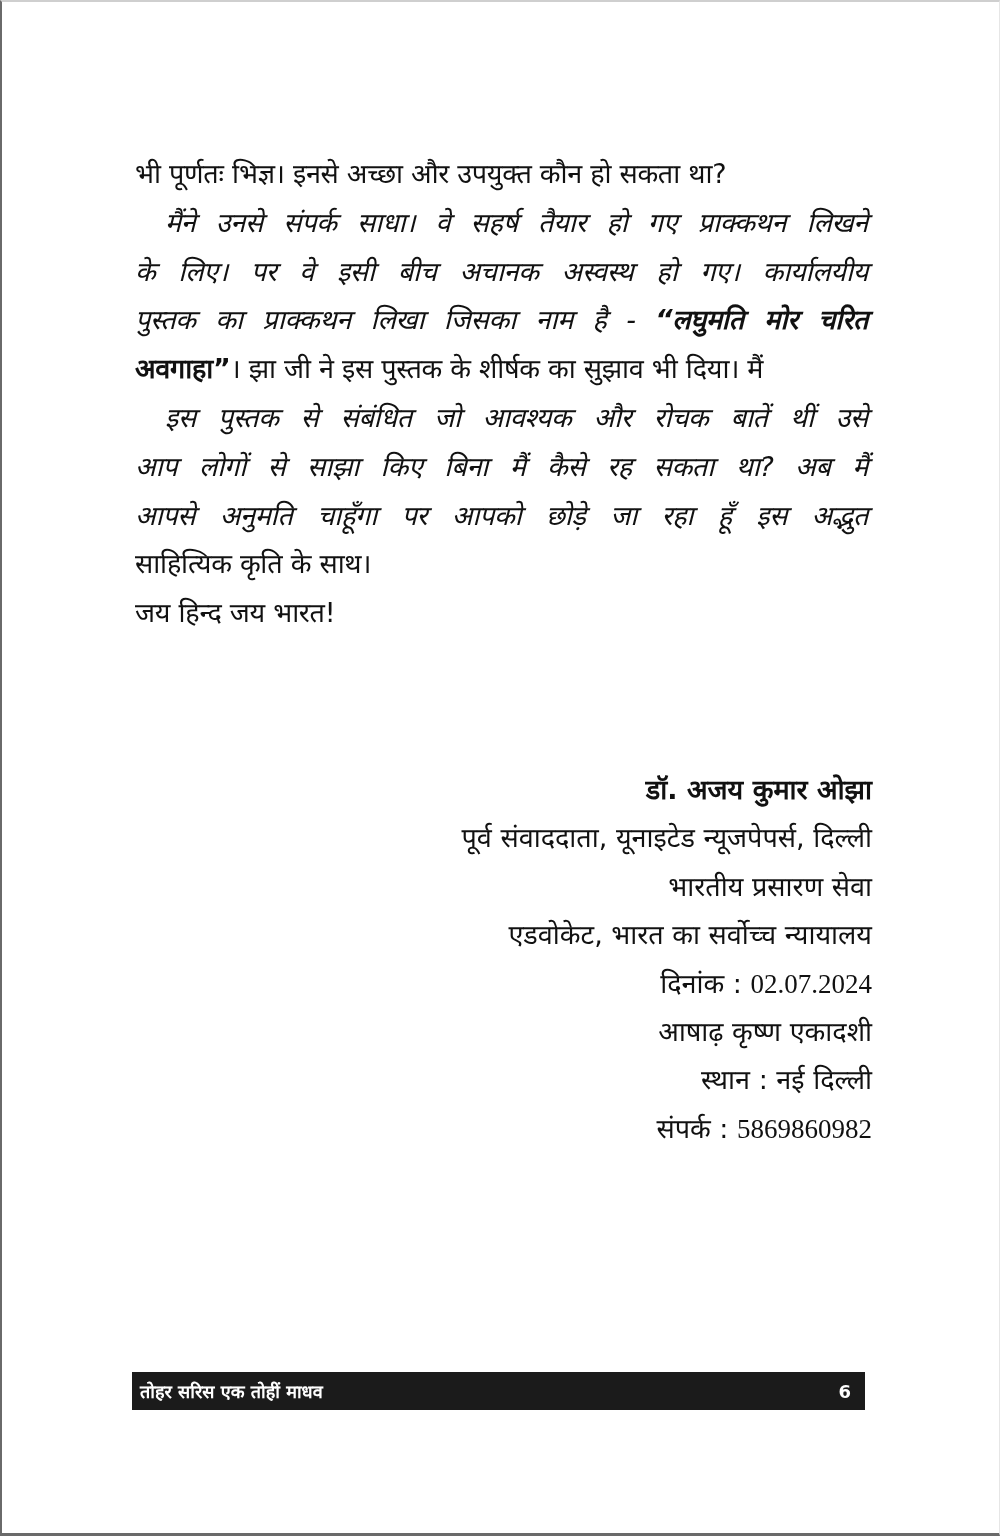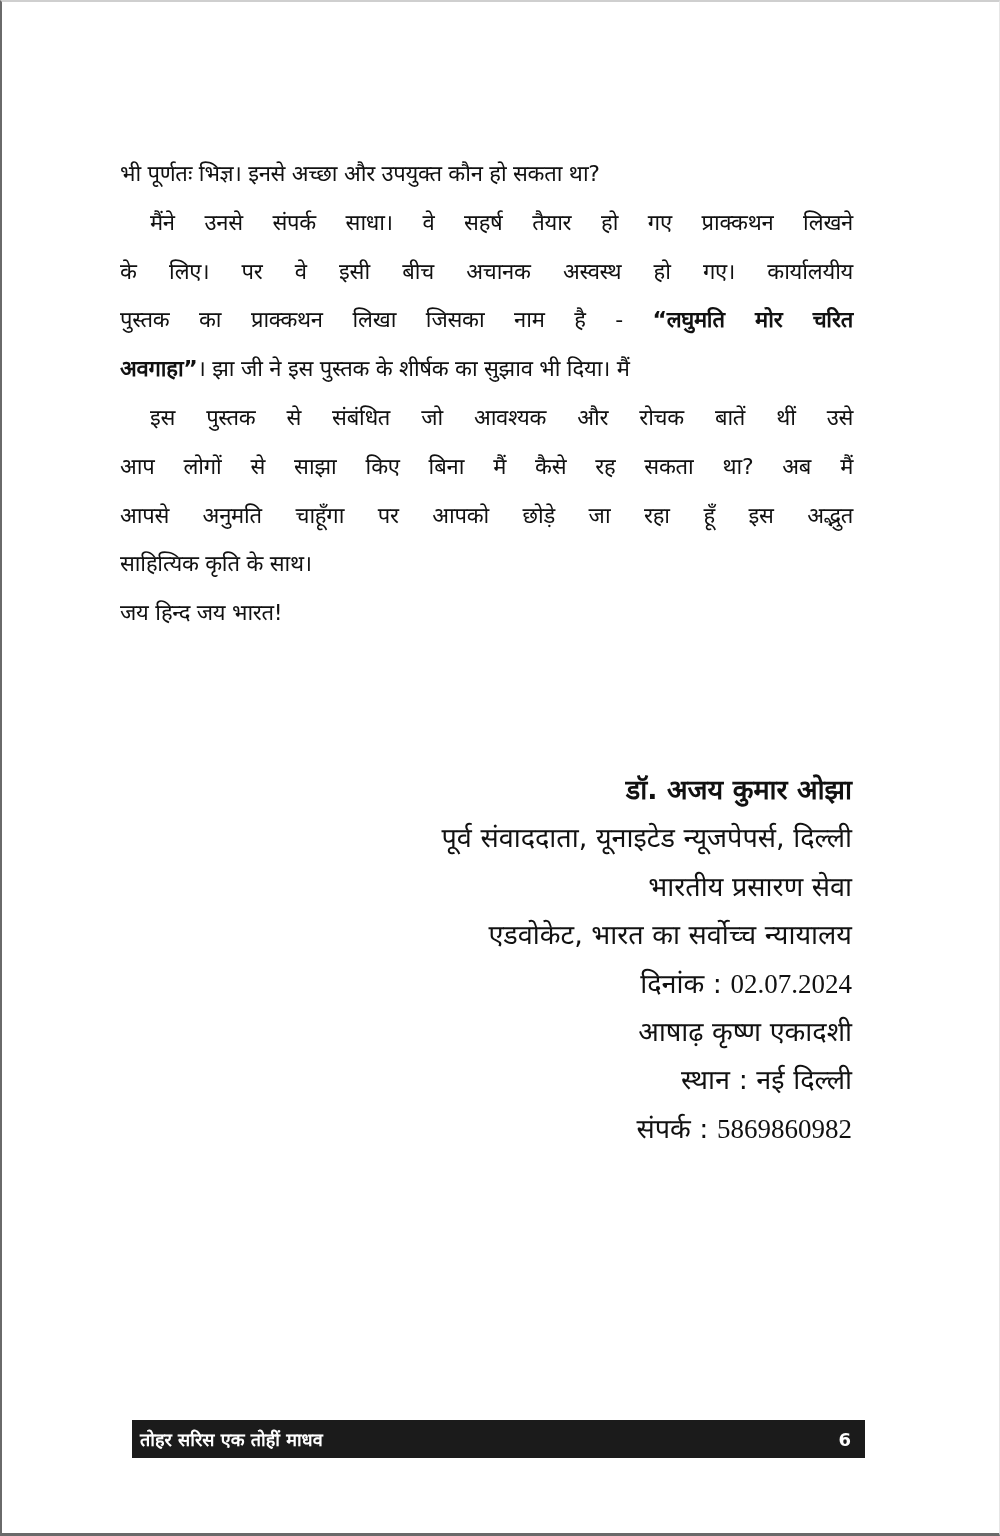--- a/index.html
+++ b/index.html
@@ -20,42 +20,43 @@
     left: 0; top: 0;
     width: 1000px; height: 1536px;
     box-sizing: border-box;
     border-left: 2px solid #6a6a6a;
     border-top: 2px solid #cfcfcf;
     border-bottom: 3px solid #6a6a6a;
     border-right: 1px solid #e6e6e6;
   }
   .text-block {
     position: absolute;
-    left: 120px;
+    left: 135px;
     top: 150px;
     width: 733px;
-    font-size: 22px;
+    font-size: 27px;
     line-height: 48.8px;
     letter-spacing: -0.3px;
   }
   .line {
     white-space: nowrap;
     display: block;
     height: 48.8px;
     overflow: visible;
   }
   .justify {
     text-align: justify;
     text-align-last: justify;
+    font-style: italic;
   }
   .indent { padding-left: 30px; }
   .bold { font-weight: bold; }
   .sig-block {
     position: absolute;
-    right: 148px;
+    right: 128px;
     top: 766px;
     text-align: right;
     font-size: 27px;
     line-height: 48.4px;
     margin-left: 31px;
   }
   .sig-line { display: block; white-space: nowrap; }
   .sig-name { font-weight: bold; }
   .serif-num { font-family: Liberation Serif, serif; }
   .footer-bar {
@@ -66,21 +67,20 @@
     height: 38px;
     background: #1b1b1b;
     color: #ffffff;
     display: flex;
     align-items: center;
     justify-content: space-between;
     box-sizing: border-box;
     padding: 0 14px 0 8px;
     font-size: 18px;
     font-weight: bold;
-    margin-top: 48px;
   }
 </style>
 </head>
 <body>
 
 <div class="page-frame"></div>
 
 <div class="text-block">
   <span class="line">भी पूर्णतः भिज्ञ।  इनसे अच्छा और उपयुक्त  कौन हो सकता था?</span>
   <span class="line justify indent">मैंने उनसे संपर्क साधा। वे सहर्ष तैयार हो गए प्राक्कथन लिखने</span>

